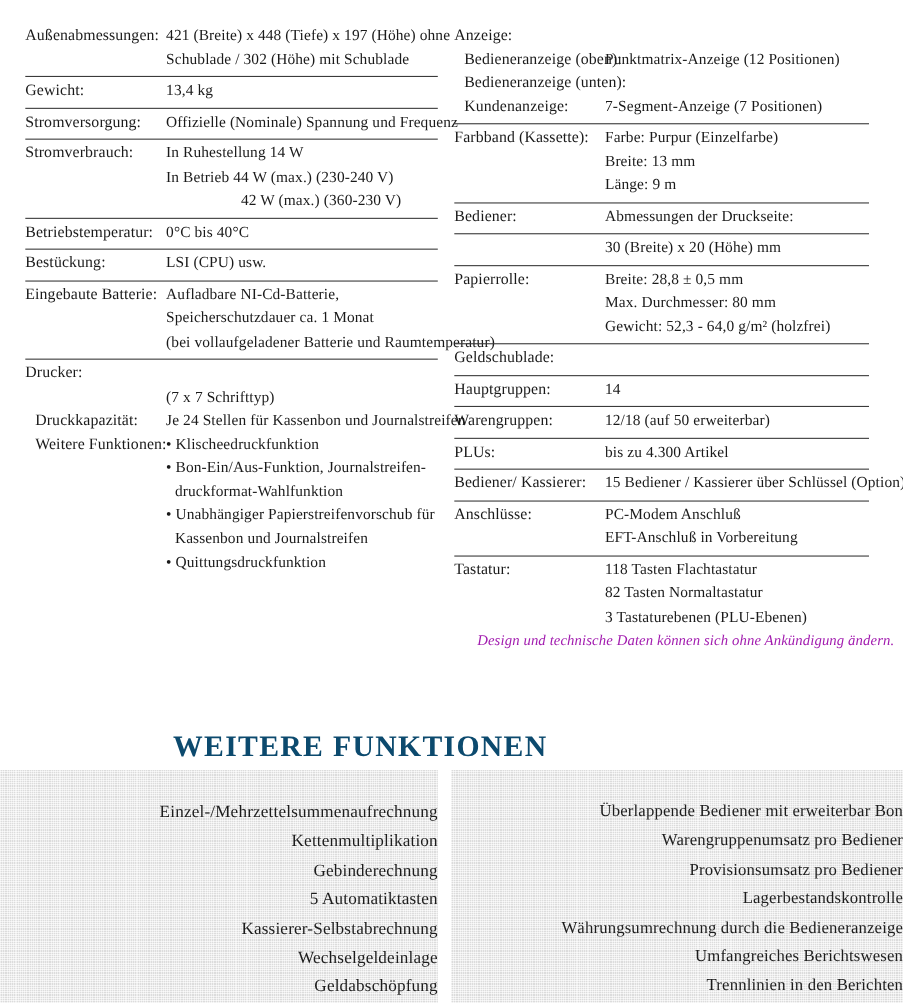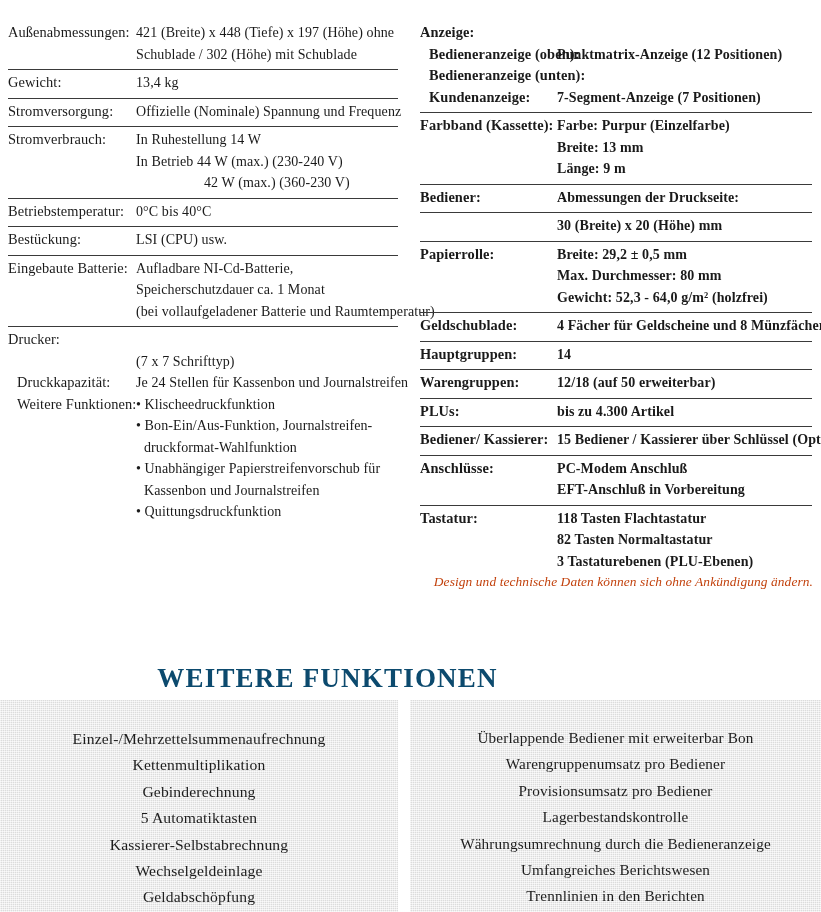--- a/index.html
+++ b/index.html
@@ -23,25 +23,26 @@
     position: absolute;
     top: 20px;
     left: 0;
     width: 821px;
   }
   .spec-col {
     position: absolute;
     top: 0;
   }
   .spec-col.left  { left: 8px;  width: 390px; }
-  .spec-col.right { left: 420px; width: 392px; font-weight: bold; }
+  .spec-col.right { left: 398px; width: 392px; }
 
   .spec-group {
     border-bottom: 1.1px solid #3a3a3a;
     padding: 2px 0 4px 0;
+    margin-left: 15px;
   }
   .spec-group.no-rule { border-bottom: none; }
 
   .spec-row {
     display: flex;
     align-items: baseline;
     line-height: 21.5px;
   }
   .spec-label {
     flex: 0 0 auto;
@@ -71,21 +72,21 @@
   
   .disclaimer {
     position: absolute;
     top: 574px;
     left: 0;
     width: 813px;
     text-align: right;
     font-style: italic;
     font-size: 13.4px;
     letter-spacing: 0.1px;
-    color: #c2410c;
+    color: #a21caf;
   }
 
   
   .section-heading {
     position: absolute;
     top: 663px;
     left: 0;
     width: 655px;
     text-align: center;
     font-size: 27px;
@@ -112,21 +113,21 @@
       repeating-linear-gradient(90deg, rgba(255,255,255,0.5) 0px, rgba(255,255,255,0.5) 1px, rgba(0,0,0,0.03) 1px, rgba(0,0,0,0.03) 2px);
     overflow: hidden;
   }
   .panel.left-panel  { left: 0px;   width: 398px; }
   .panel.right-panel { left: 410px; width: 411px; }
 
   .panel-list {
     margin: 0;
     padding: 0;
     list-style: none;
-    text-align: center;
+    text-align: right;
     padding-top: 26px;
   }
   .panel-list li {
     font-size: 15.6px;
     line-height: 26.4px;
     letter-spacing: 0.15px;
     color: #1c1c1c;
     white-space: nowrap;
   }
   .panel.right-panel .panel-list { padding-top: 25px; }
@@ -293,35 +294,34 @@
       </div>
       <div class="spec-group">
         <div class="spec-row cont-row">
           <div class="spec-label"></div>
           <div class="spec-value">30 (Breite) x 20 (Höhe) mm</div>
         </div>
       </div>
       <div class="spec-group">
         <div class="spec-row">
           <div class="spec-label">Papierrolle:</div>
-          <div class="spec-value">Breite: 29,2 ± 0,5 mm</div>
+          <div class="spec-value">Breite: 28,8 ± 0,5 mm</div>
         </div>
         <div class="spec-row cont-row">
           <div class="spec-label"></div>
           <div class="spec-value">Max. Durchmesser: 80 mm</div>
         </div>
         <div class="spec-row cont-row">
           <div class="spec-label"></div>
           <div class="spec-value">Gewicht: 52,3 - 64,0 g/m² (holzfrei)</div>
         </div>
       </div>
       <div class="spec-group">
         <div class="spec-row">
           <div class="spec-label">Geldschublade:</div>
-          <div class="spec-value">4 Fächer für Geldscheine und 8 Münzfächer</div>
         </div>
       </div>
       <div class="spec-group">
         <div class="spec-row">
           <div class="spec-label">Hauptgruppen:</div>
           <div class="spec-value">14</div>
         </div>
       </div>
       <div class="spec-group">
         <div class="spec-row">

